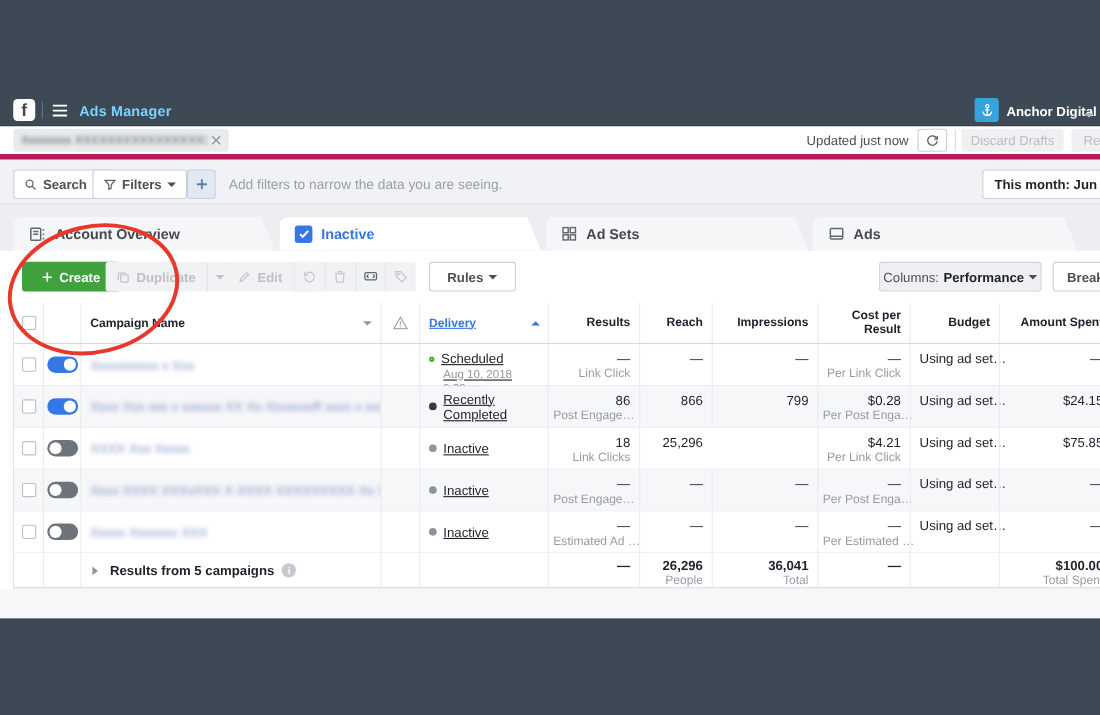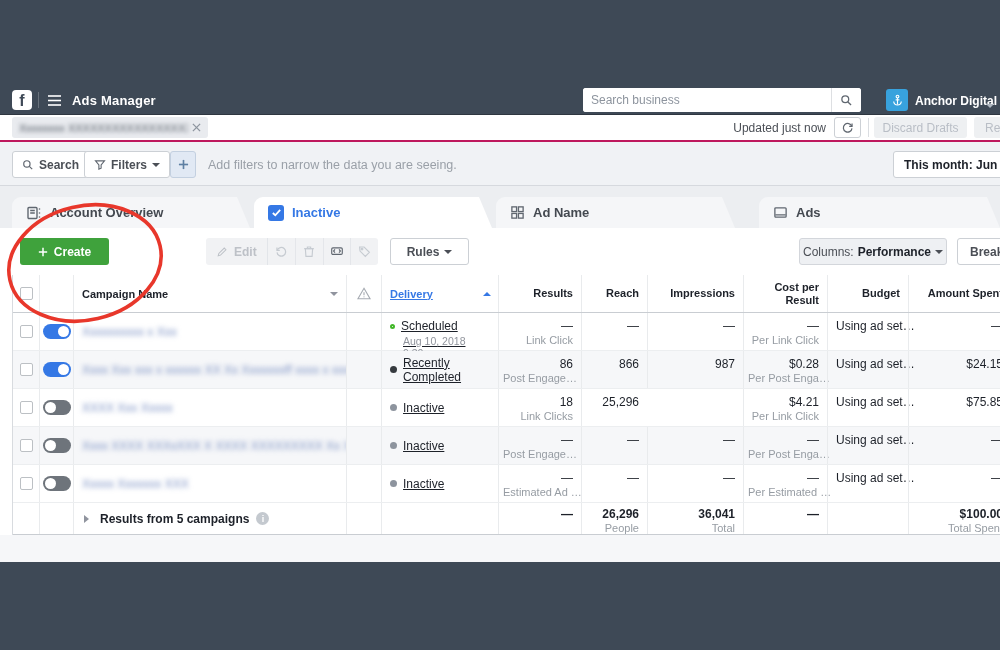--- a/index.html
+++ b/index.html
@@ -8,21 +8,21 @@
     position:relative; width:1000px; height:650px; overflow:hidden;
     background:#3e4956; font-family:"Liberation Sans","DejaVu Sans",sans-serif;
     -webkit-font-smoothing:antialiased;
   }
   
   .navbar { position:absolute; left:0; top:85px; width:1000px; height:30px; display:flex; align-items:center; }
   .fb-logo { margin-left:12px; width:20px; height:20px; border-radius:4px; background:#fff; color:#3e4956;
     font-weight:bold; font-size:16px; display:flex; align-items:flex-end; justify-content:center; line-height:18px; }
   .nav-divider { width:1px; height:16px; background:rgba(255,255,255,.22); margin-left:6px; }
   .hamburger { margin-left:8px; color:#fff; display:flex; }
-  .nav-title { color:#ffffff; font-size:13px; font-weight:700; margin-left:10px; letter-spacing:.2px; }
+  .nav-title { color:#7dd3fc; font-size:13px; font-weight:700; margin-left:10px; letter-spacing:.2px; }
   .nav-search { position:absolute; left:583px; top:3px; width:278px; height:24px; background:#fff; border-radius:3px; display:flex; overflow:hidden; }
   .nav-search input { flex:1; border:none; outline:none; font-size:12px; padding-left:8px; color:#1d2129; font-family:inherit; }
   .nav-search input::placeholder { color:#8d949e; }
   .search-btn { width:30px; border-left:1px solid #dddfe2; display:flex; align-items:center; justify-content:center; color:#606770; background:#fff; cursor:pointer; }
   .nav-avatar { position:absolute; left:886px; top:4px; width:22px; height:22px; border-radius:3px; background:#38a2dd; color:#fff;
     display:flex; align-items:center; justify-content:center; }
   .nav-account { position:absolute; left:915px; top:9px; color:#fff; font-weight:700; font-size:12px; white-space:nowrap; }
   .nav-caret { position:absolute; left:986px; top:13px; color:#aeb6bf; }
   
   .cdown { width:0; height:0; border:4px solid transparent; border-top:4px solid currentColor; display:inline-block; margin-top:4px; }
@@ -41,21 +41,21 @@
   .updated { position:absolute; left:700px; top:6px; width:126px; text-align:right; font-size:12px; color:#4b4f56; }
   .refresh-btn { position:absolute; left:834px; top:2px; width:27px; height:21px; border:1px solid #ccd0d5; border-radius:3px;
     background:#fff; display:flex; align-items:center; justify-content:center; color:#606770; cursor:pointer; }
   .subbar-divider { position:absolute; left:868px; top:3px; width:1px; height:19px; background:#dadde1; }
   .gray-disabled { position:absolute; top:2px; height:21px; background:#eef0f2; border-radius:3px; color:#b9bec6;
     font-size:12px; font-weight:400; display:flex; align-items:center; justify-content:center; }
   .discard-btn { left:874px; width:93px; }
   .review-btn { left:974px; width:70px; justify-content:flex-start; padding-left:11px; }
 
   
-  .filterbar { position:relative; height:46px; background:#f0f2f5; border-top:2px solid #be185d; border-bottom:1px solid #d6d9de; }
+  .filterbar { position:relative; height:46px; background:#f0f2f5; border-top:5px solid #be185d; border-bottom:1px solid #d6d9de; }
   .wbtn { background:#fff; border:1px solid #ccd0d5; border-radius:3px; font-size:12px; font-weight:700; color:#4b4f56;
     height:27px; display:inline-flex; align-items:center; padding:0 9px; gap:5px; cursor:pointer; font-family:inherit; }
   .search-f { position:absolute; left:12px; top:9px; }
   .filters-f { position:absolute; left:84px; top:9px; }
   .plus-f { position:absolute; left:170px; top:9px; width:26px; height:27px; background:#e1e9f4; border:1px solid #c3d0e0;
     border-radius:3px; color:#5d7global; color:#5d7fa3; display:flex; align-items:center; justify-content:center; cursor:pointer; }
   .filter-ph { position:absolute; left:208px; top:16px; font-size:12.5px; color:#9aa0a8; }
   .daterange { position:absolute; left:893px; top:9px; height:27px; width:140px; overflow:hidden; white-space:nowrap;
     background:#fff; border:1px solid #ccd0d5; border-radius:3px; font-weight:700; font-size:12px; color:#1d2129;
     display:flex; align-items:center; padding:0 10px; cursor:pointer; }
@@ -152,29 +152,20 @@
     <div class="hamburger">
       <svg width="15" height="13" viewBox="0 0 15 13">
           <g stroke="#fff" stroke-width="1.6">
             <line x1="1" y1="2" x2="14" y2="2"></line>
             <line x1="1" y1="6.5" x2="14" y2="6.5"></line>
             <line x1="1" y1="11" x2="14" y2="11"></line>
           </g>
         </svg>
     </div>
     <div class="nav-title">Ads Manager</div>
-    <div class="nav-search">
-      <input type="text" placeholder="Search business" style="">
-      <div class="search-btn">
-        <svg width="13" height="13" viewBox="0 0 16 16" fill="none" stroke="currentColor" stroke-width="1.6">
-            <circle cx="6.5" cy="6.5" r="4.2"></circle>
-            <line x1="9.8" y1="9.8" x2="13.6" y2="13.6"></line>
-          </svg>
-      </div>
-    </div>
     <div class="nav-avatar">
       <svg width="13" height="13" viewBox="0 0 16 16" fill="none" stroke="#fff" stroke-width="1.4">
           <circle cx="8" cy="3.2" r="1.7"></circle>
           <line x1="8" y1="5" x2="8" y2="13"></line>
           <line x1="5.7" y1="7.2" x2="10.3" y2="7.2"></line>
           <path d="M3.3 9.2c.3 2.8 2.2 4.3 4.7 4.3s4.4-1.5 4.7-4.3"></path>
         </svg>
     </div>
     <div class="nav-account">Anchor Digital</div>
     <div class="nav-caret"><span class="cdown"></span></div>
@@ -254,41 +245,53 @@
       </div>
       <div class="tab" style="left:496px;width:239px;">
         <span class="tab-ico">
           <svg width="15" height="15" viewBox="0 0 16 16" fill="none" stroke="#606770" stroke-width="1.4">
               <rect x="2" y="2" width="5" height="5"></rect>
               <rect x="9" y="2" width="5" height="5"></rect>
               <rect x="2" y="9" width="5" height="5"></rect>
               <rect x="9" y="9" width="5" height="5"></rect>
             </svg>
         </span>
-        <span>Ad Name</span>
-      </div>
-      <div class="tab" style="left:759px;width:241px;">
+        <span>Ad Sets</span>
+      </div>
+      <div class="tab" style="left:739px;width:241px;">
         <span class="tab-ico">
           <svg width="15" height="15" viewBox="0 0 16 16" fill="none" stroke="#606770" stroke-width="1.4">
               <rect x="2" y="3" width="12" height="10" rx="1"></rect>
               <line x1="2.5" y1="10.5" x2="13.5" y2="10.5"></line>
             </svg>
         </span>
         <span>Ads</span>
       </div>
     </div>
 
     <div class="toolbar">
       <button class="create-btn">
         <svg width="10" height="10" viewBox="0 0 12 12" stroke="#fff" stroke-width="1.8">
             <line x1="6" y1="1" x2="6" y2="11"></line>
             <line x1="1" y1="6" x2="11" y2="6"></line>
           </svg>
         <span>Create</span>
       </button>
+      <div class="split dup-btn">
+        <div class="split-main">
+          <svg width="12" height="12" viewBox="0 0 16 16" fill="none" stroke="currentColor" stroke-width="1.4">
+              <rect x="5" y="5" width="9" height="9" rx="1"></rect>
+              <path d="M11 3H3a1 1 0 0 0-1 1v8"></path>
+            </svg>
+          <span>Duplicate</span>
+        </div>
+        <div class="split-caret">
+            <span class="cdown"></span>
+          </div>
+      </div>
       <div class="split edit-btn">
         <div class="split-main">
           <svg width="12" height="12" viewBox="0 0 16 16" fill="none" stroke="currentColor" stroke-width="1.4">
               <path d="M3 13l.8-3L11 2.8l2.2 2.2L6 12.2z"></path>
             </svg>
           <span>Edit</span>
         </div>
         <div class="split-caret">
             <span class="cdown"></span>
           </div>
@@ -427,21 +430,21 @@
             </div>
         </div>
         <div class="cell c5 num">
             <div>86</div>
             <div class="sub">Post Engage…</div>
           </div>
         <div class="cell c6 num">
             <div>866</div>
           </div>
         <div class="cell c7 num">
-            <div>987</div>
+            <div>799</div>
           </div>
         <div class="cell c8 num">
             <div>$0.28</div>
             <div class="sub">Per Post Enga…</div>
           </div>
         <div class="cell c9 budget-cell"><span>Using ad set…</span></div>
         <div class="cell c10 num">
             <div>$24.15</div>
           </div>
       </div>

